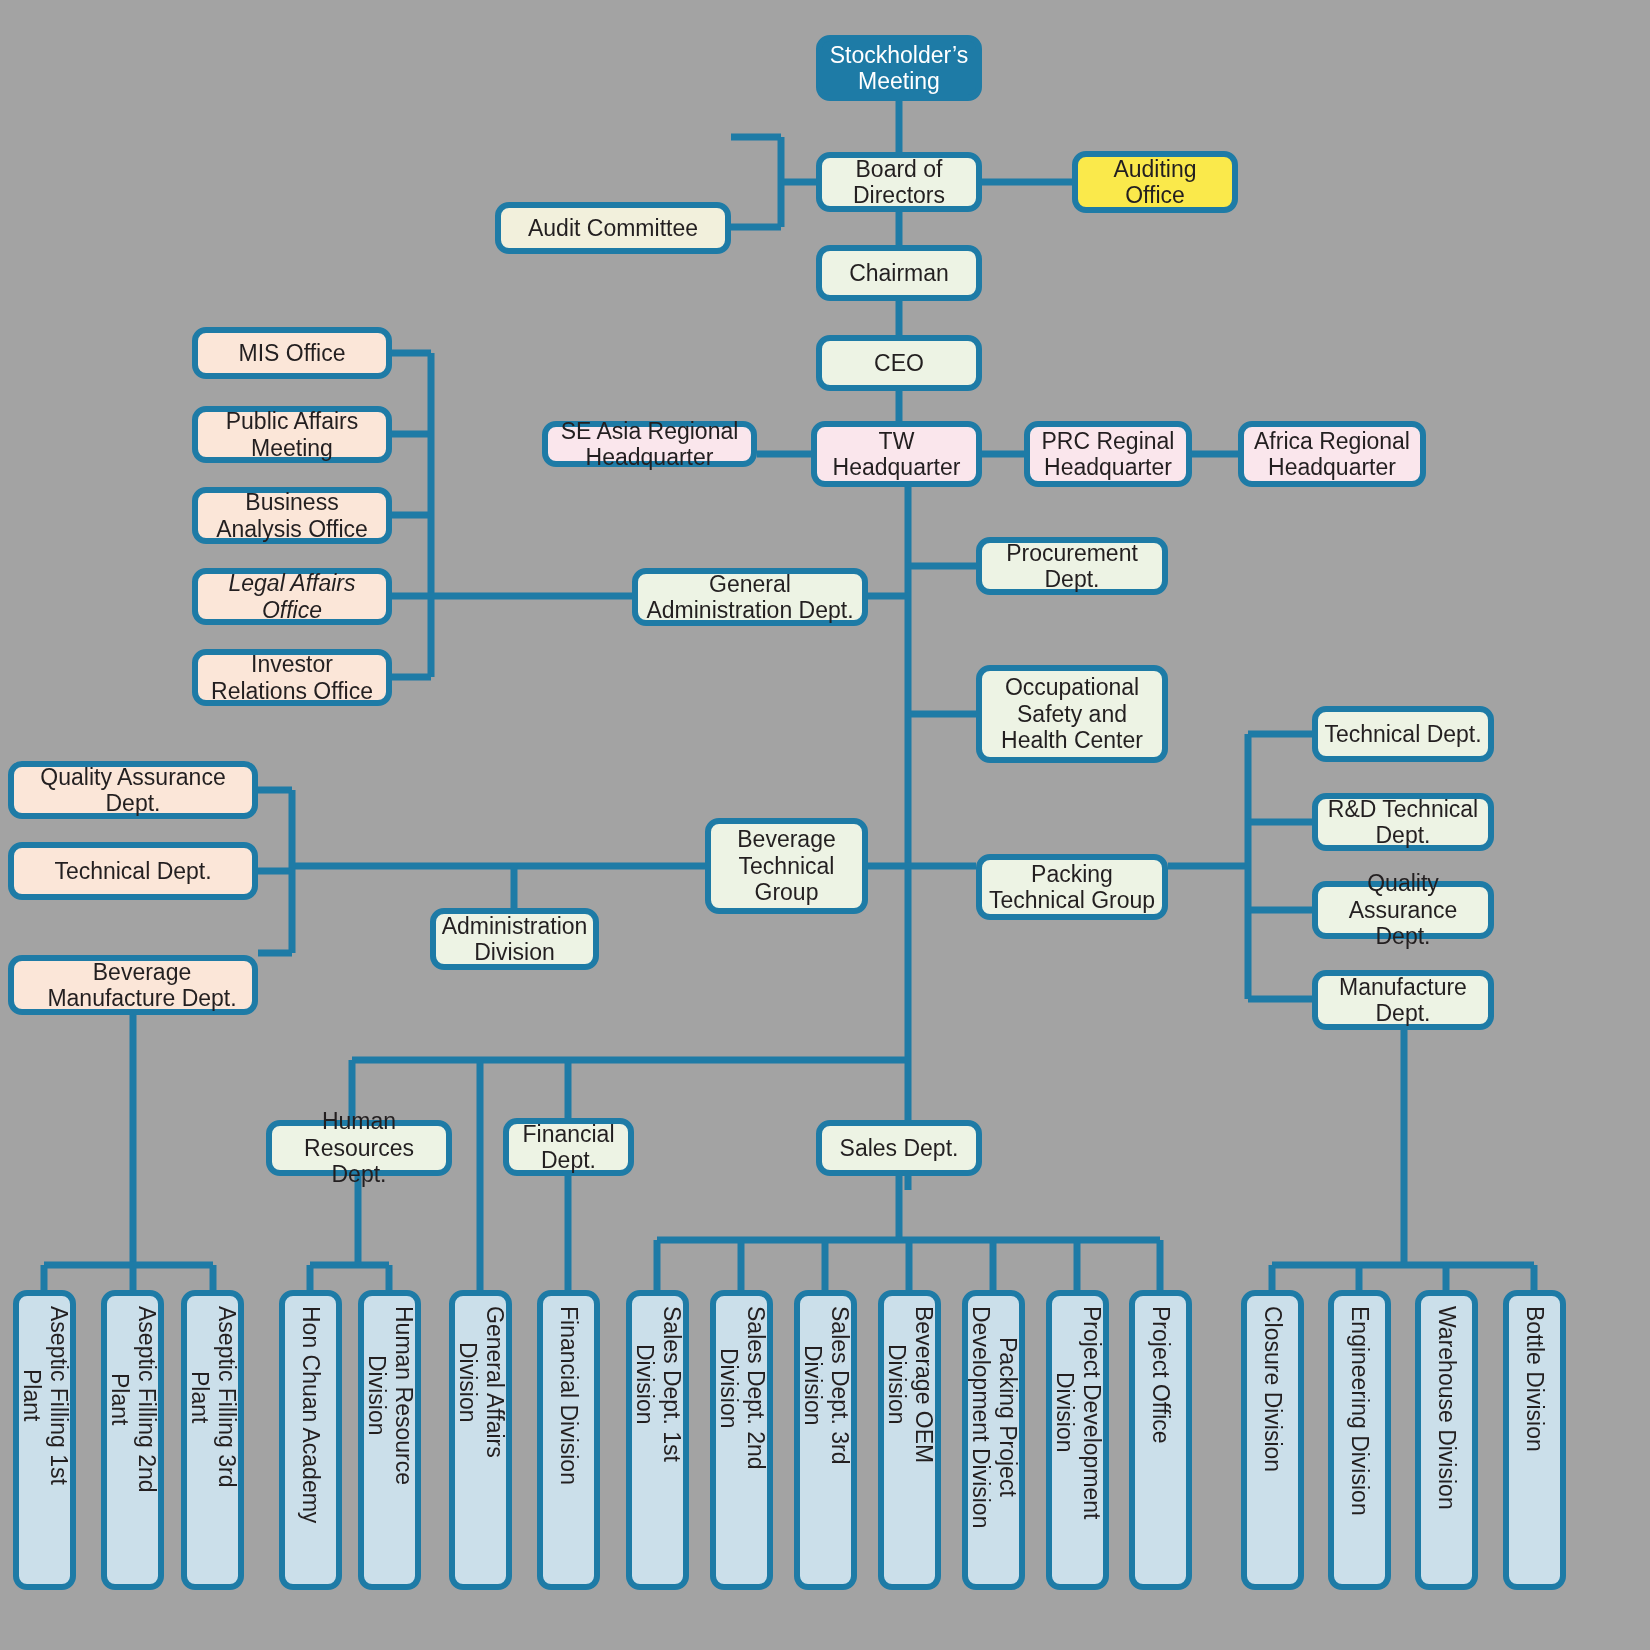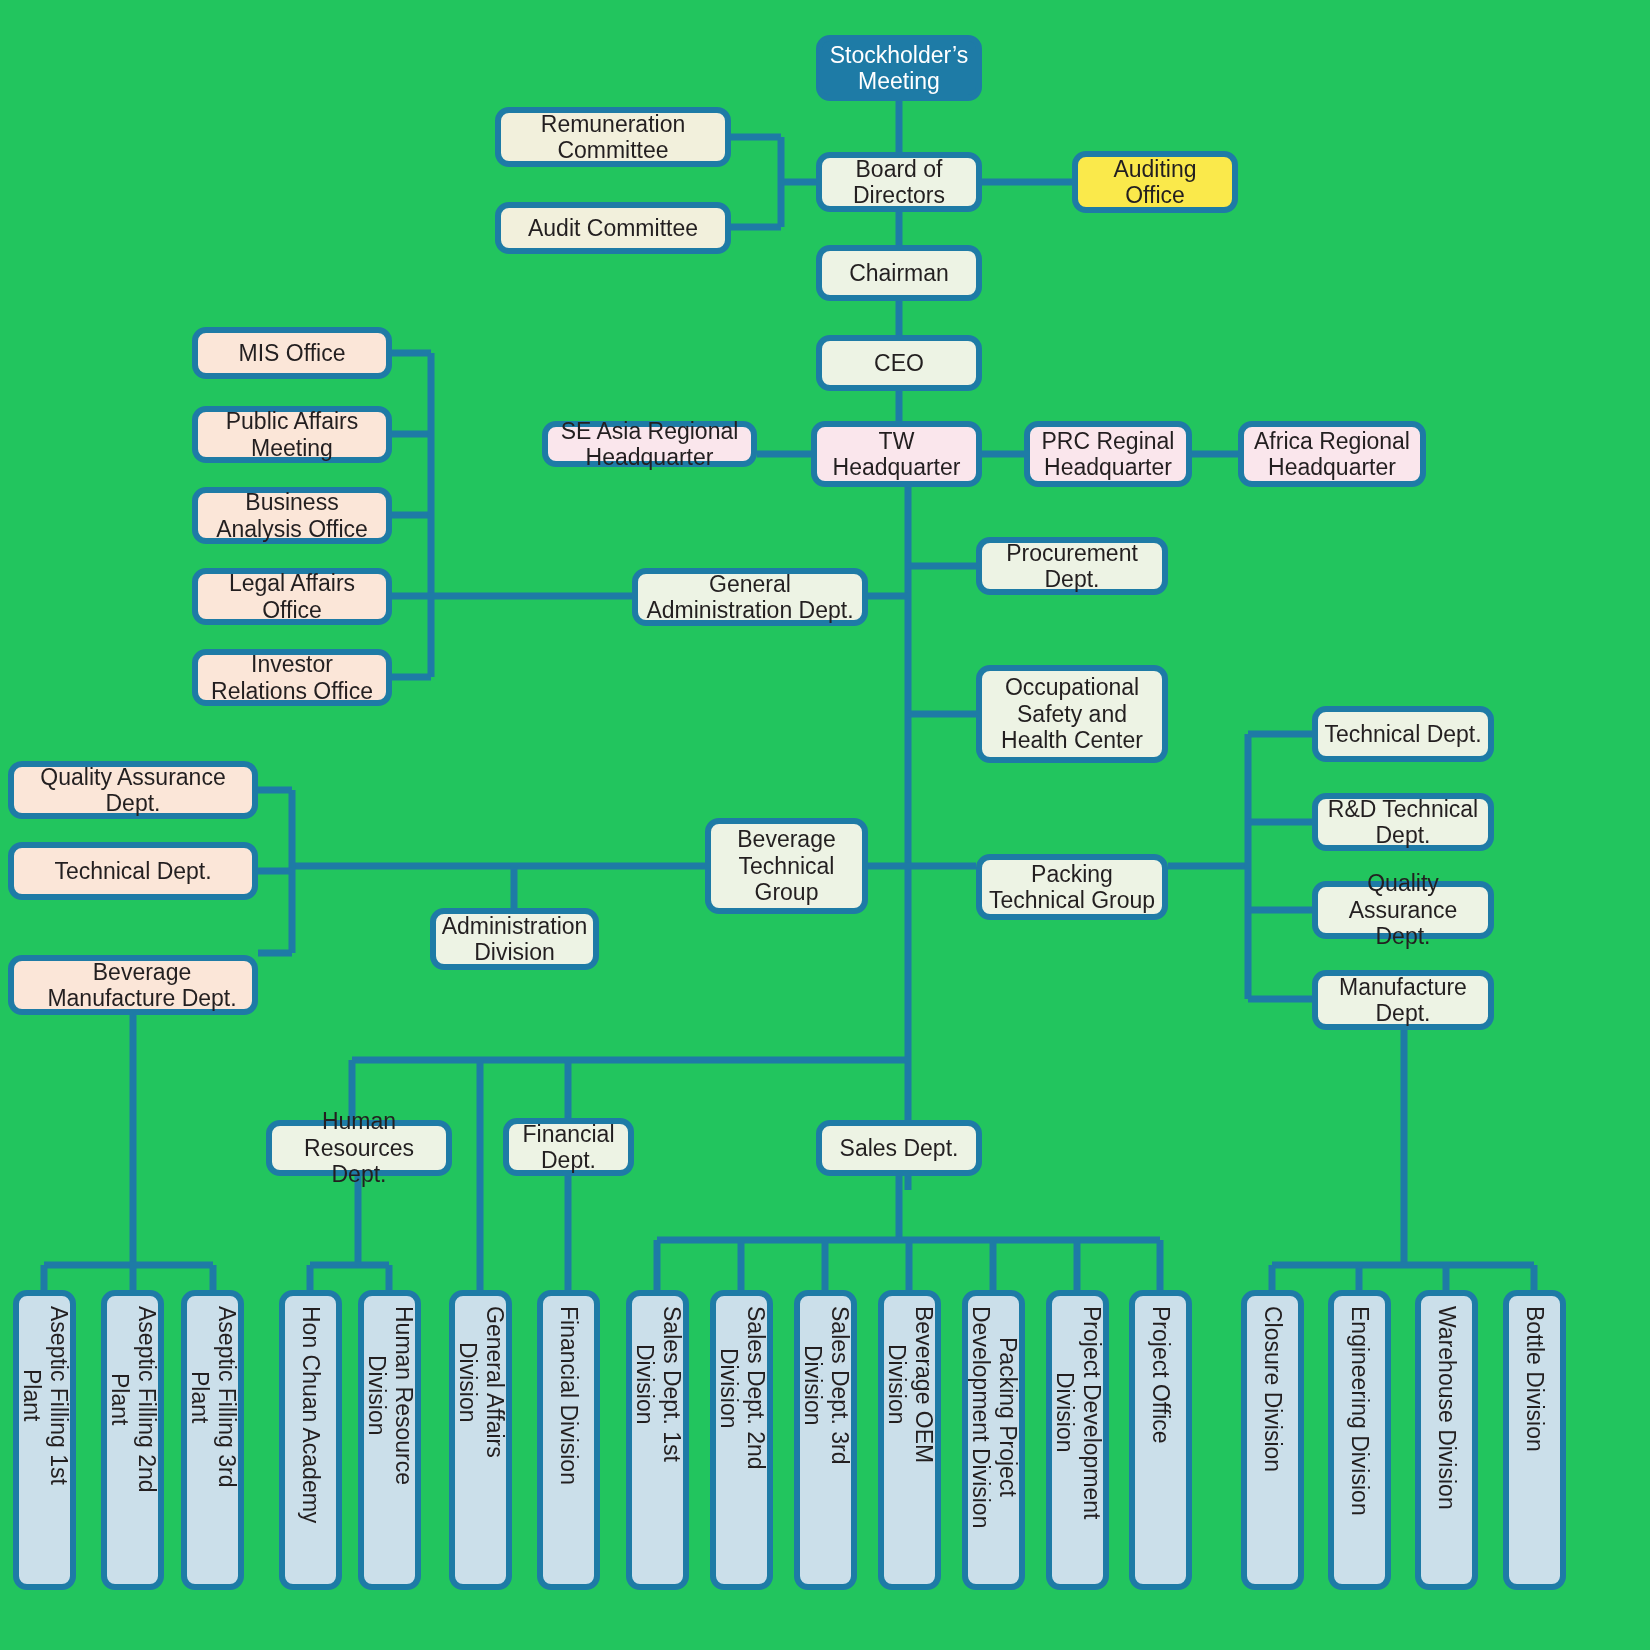--- a/index.html
+++ b/index.html
@@ -1,17 +1,17 @@
 <!DOCTYPE html>
 <html><head>
 <meta charset="utf-8">
 <style>
   html,body{margin:0;padding:0;background:#ffffff;}
   body{width:1650px;height:1650px;font-family:"Liberation Sans",sans-serif;overflow:hidden;}
-  #stage{position:relative;width:1650px;height:1650px;background:#22c55e;}
+  #stage{position:relative;width:1650px;height:1650px;background:#a3a3a3;}
   svg#wires{position:absolute;left:0;top:0;width:1650px;height:1650px;}
   .node{position:absolute;box-sizing:border-box;display:flex;align-items:center;
         justify-content:center;text-align:center;border-radius:14px;
         border:6px solid #1E7BA6;color:#231f20;line-height:1.15;
         font-size:23px;padding:2px 6px;}
   .n-root{background:#1E7BA6;border-color:#1E7BA6;color:#ffffff;}
   .n-cream{background:#F2F0DC;}
   .n-mint{background:#EDF3E4;}
   .n-yellow{background:#FAE94B;}
   .n-pink{background:#FAE6EC;}
@@ -115,22 +115,20 @@
       <line x1="909" y1="1240" x2="909" y2="1290"></line>
       <line x1="993" y1="1240" x2="993" y2="1290"></line>
       <line x1="1077" y1="1240" x2="1077" y2="1290"></line>
       <line x1="1160" y1="1240" x2="1160" y2="1290"></line>
     </g>
   </svg>
 
   <div class="node n-root" style="left:816px;top:35px;width:166px;height:66px;">Stockholder’s
 Meeting</div>
 
-  <div class="node n-cream" style="left:495px;top:107px;width:236px;height:60px;">Remuneration
-Committee</div>
 
   <div class="node n-cream" style="left:495px;top:202px;width:236px;height:52px;">Audit Committee</div>
 
   <div class="node n-mint" style="left:816px;top:152px;width:166px;height:60px;">Board of
 Directors</div>
 
   <div class="node n-yellow" style="left:1072px;top:151px;width:166px;height:62px;">Auditing
 Office</div>
 
   <div class="node n-mint" style="left:816px;top:245px;width:166px;height:56px;">Chairman</div>
@@ -150,21 +148,21 @@
 Headquarter</div>
 
   <div class="node n-peach" style="left:192px;top:327px;width:200px;height:52px;">MIS Office</div>
 
   <div class="node n-peach" style="left:192px;top:406px;width:200px;height:57px;">Public Affairs
 Meeting</div>
 
   <div class="node n-peach" style="left:192px;top:487px;width:200px;height:57px;">Business Analysis
 Office</div>
 
-  <div class="node n-peach" style="left:192px;top:568px;width:200px;height:57px;">Legal Affairs
+  <div class="node n-peach" style="left:192px;top:568px;width:200px;height:57px;font-style:italic;">Legal Affairs
 Office</div>
 
   <div class="node n-peach" style="left:192px;top:649px;width:200px;height:57px;">Investor Relations
 Office</div>
 
   <div class="node n-mint" style="left:632px;top:568px;width:236px;height:58px;">General
 Administration Dept.</div>
 
   <div class="node n-mint" style="left:976px;top:537px;width:192px;height:58px;">Procurement
 Dept.</div>

